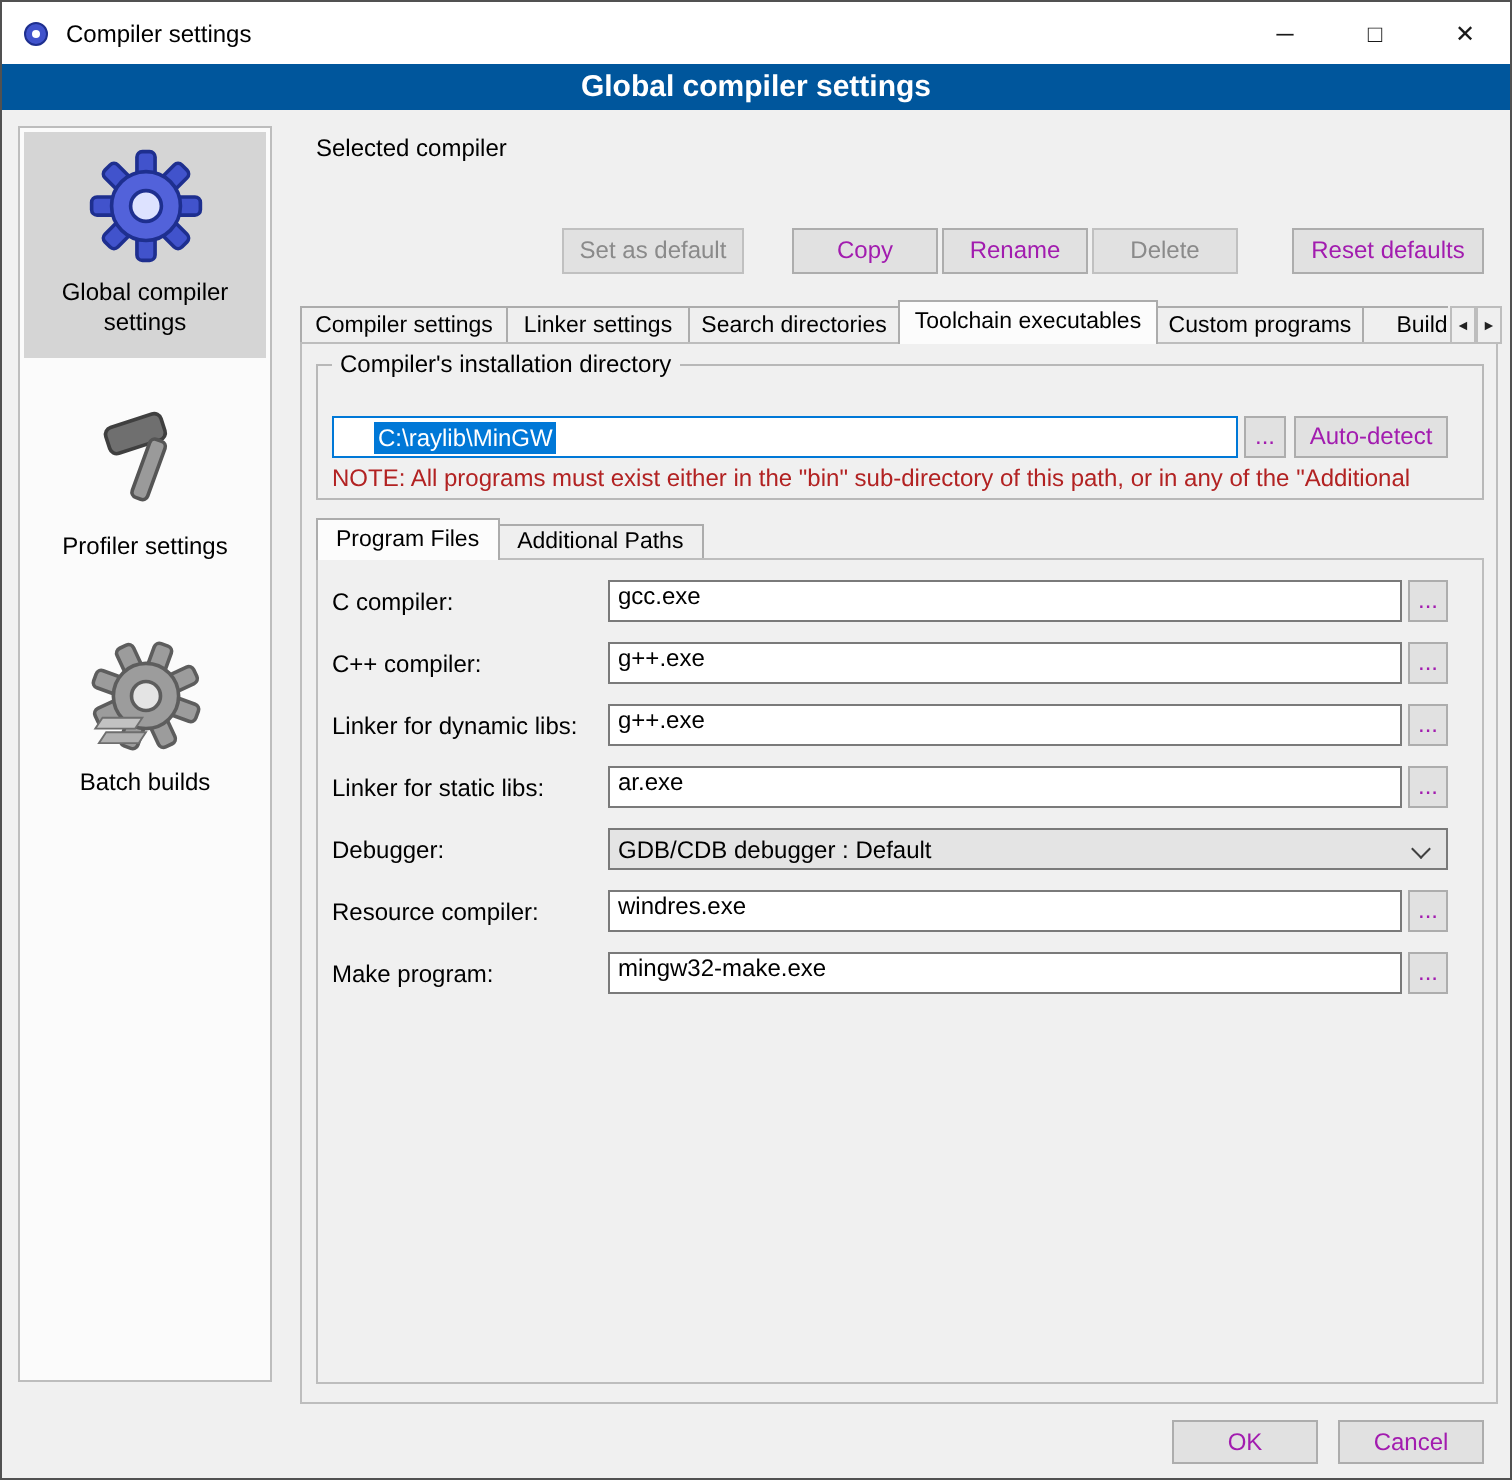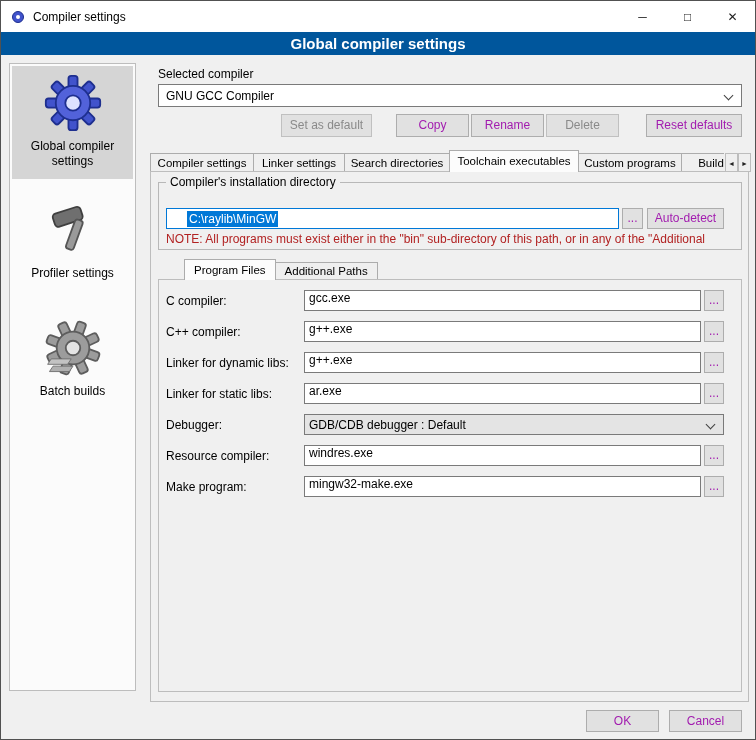--- a/index.html
+++ b/index.html
@@ -86,21 +86,21 @@
                 background:#fff; border:1px solid #0078D7; font-size:12px;
                 display:flex; align-items:center; padding-left:20px; cursor:text; }
   .path-input .sel { background:#0078D7; color:#fff; padding:1px 2px; }
   .btn-path-browse { left:621px; top:207px; width:21px; }
   .btn-autodetect  { left:646px; top:207px; width:77px; }
   .note { position:absolute; left:165px; top:231px; width:573px; font-size:12px;
           color:#B22222; white-space:nowrap; overflow:hidden; }
 
   
   .subtabbar { position:absolute; left:157px; top:258px; height:21px;
-               display:flex; align-items:flex-end;margin-left:26px; }
+               display:flex; align-items:flex-end; }
   .subtab { height:18px; line-height:17px; padding:0 9px; font-size:11.5px;
             background:#EFEFEF; border:1px solid #ACACAC; border-bottom:none;
             margin-right:-1px; cursor:pointer; white-space:nowrap; color:#000; }
   .subtab.active { height:21px; line-height:20px; background:#FCFCFC; position:relative; z-index:3; }
   .subpanel { position:absolute; left:157px; top:278px; width:584px; height:413px;
               background:#F0F0F0; border:1px solid #BDBDBD; }
 
   
   .field-label { position:absolute; left:165px; font-size:12px; color:#000; white-space:nowrap; }
   .field-input { position:absolute; left:303px; width:397px; height:21px; background:#fff;
@@ -180,24 +180,20 @@
           </g>
           <polygon points="8,44 30,44 26,50 4,50" fill="#c2c2c2" stroke="#6e6e6e"></polygon>
           <polygon points="10,52 32,52 28,58 6,58" fill="#b0b0b0" stroke="#6e6e6e"></polygon>
         </svg>
       </span>
       <span class="side-label">Batch builds</span>
     </div>
   </div>
 
   <span class="lbl" style="left:157px; top:66px;">Selected compiler</span>
-  <div class="combo" style="left:157px; top:83px; width:584px;">
-    <span>GNU GCC Compiler</span>
-    <span class="chev"></span>
-  </div>
 
   <div class="btn disabled btn-setdefault">Set as default</div>
   <div class="btn btn-copy">Copy</div>
   <div class="btn btn-rename">Rename</div>
   <div class="btn disabled btn-delete">Delete</div>
   <div class="btn btn-reset">Reset defaults</div>
 
   <div class="tabbar">
     <div class="tab tw0">Compiler settings</div>
     <div class="tab tw1">Linker settings</div>

